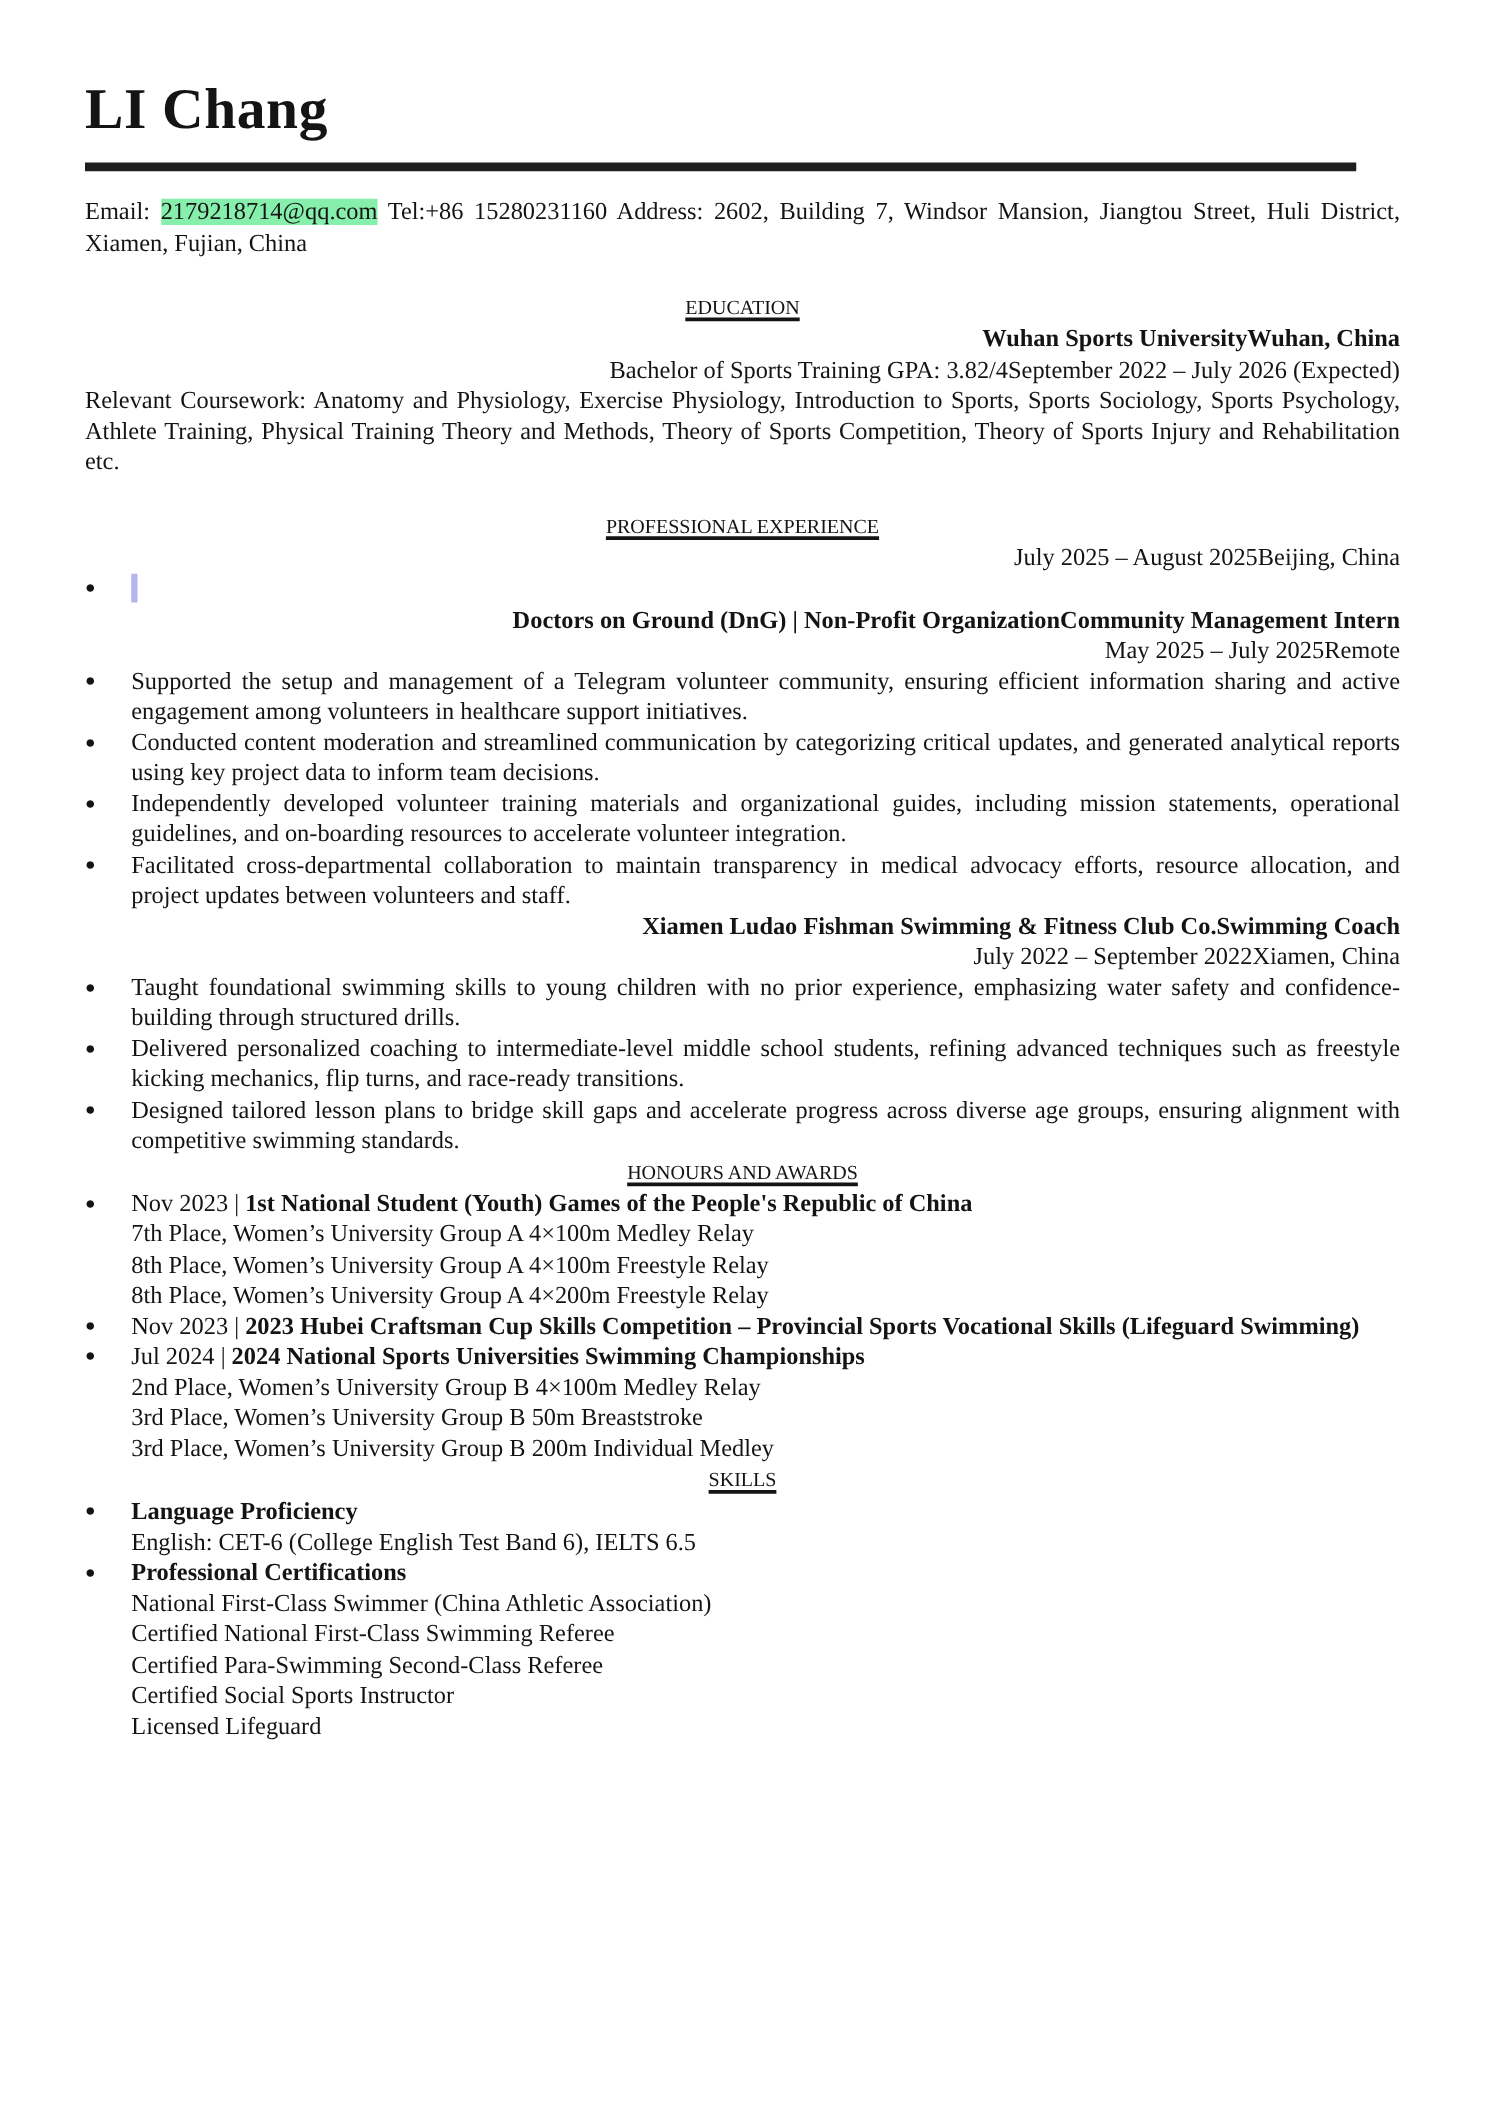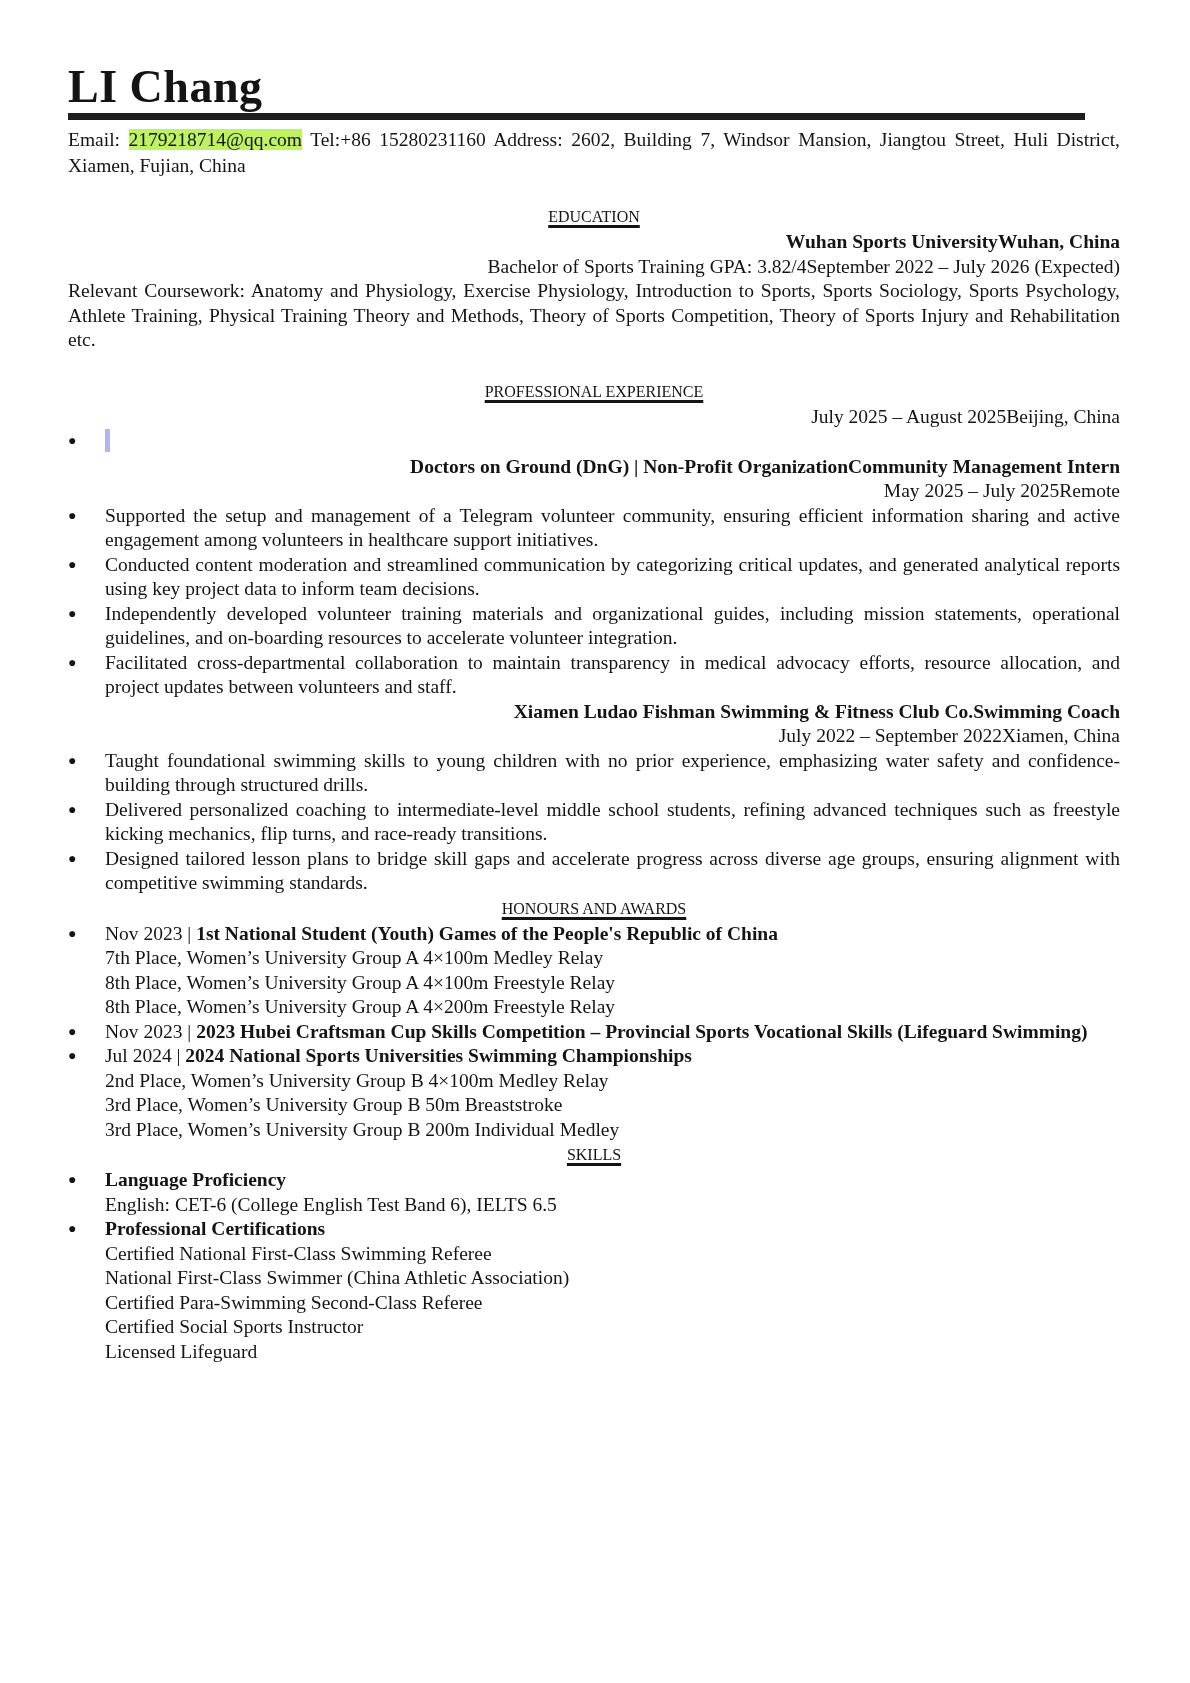--- a/index.html
+++ b/index.html
@@ -12,35 +12,35 @@
   .page {
     position:relative;
     width:1190px; height:1683px;
     background:#ffffff;
     padding:62px 70px 0 68px;
     overflow:hidden;
   }
   .name-block {
     border-bottom:7px solid #1e1e1e;
     width:1017px;
-    padding-bottom:1px;
-    margin-bottom:7px;
+    padding-bottom:18px;
+    margin-bottom:20px;
   }
   .name {
     font-size:46px;
     font-weight:bold;
     line-height:50px;
     letter-spacing:0.5px;
   }
   .contact {
     font-size:19.5px;
     line-height:25.5px;
     text-align:justify;
   }
-  .hl { background:#bef264; }
+  .hl { background:#86efac; }
   .sh {
     text-align:center;
     font-size:16px;
     font-weight:normal;
     line-height:26px;
   }
   .sh .shx {
     text-decoration:underline;
     text-decoration-thickness:2.5px;
     text-underline-offset:3px;
@@ -198,20 +198,20 @@
     <div class="brow">
       <span class="bmark">●</span>
       <div class="btext bold">Language Proficiency</div>
     </div>
     <div class="sub">English: CET-6 (College English Test Band 6), IELTS 6.5</div>
 
     <div class="brow">
       <span class="bmark">●</span>
       <div class="btext bold">Professional Certifications</div>
     </div>
+    <div class="sub">National First-Class Swimmer (China Athletic Association)</div>
     <div class="sub">Certified National First-Class Swimming Referee</div>
-    <div class="sub">National First-Class Swimmer (China Athletic Association)</div>
     <div class="sub">Certified Para-Swimming Second-Class Referee</div>
     <div class="sub">Certified Social Sports Instructor</div>
     <div class="sub">Licensed Lifeguard</div>
   </section>
 
 </div>
 
 </body></html>

